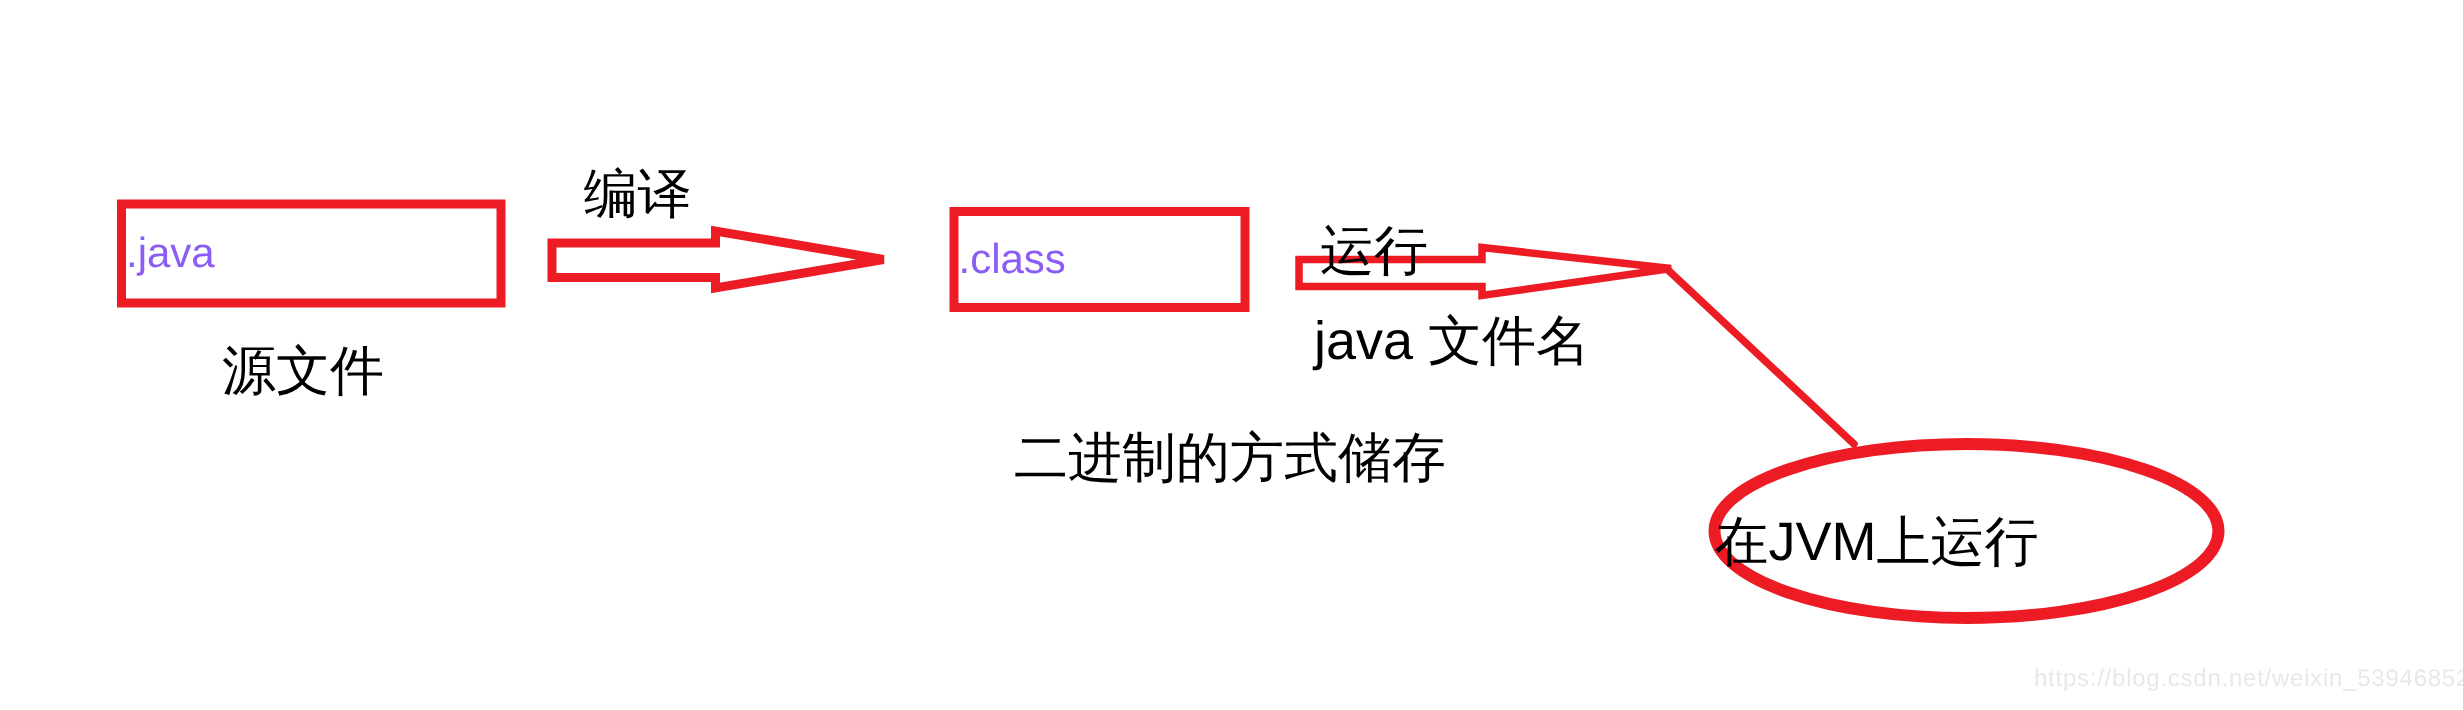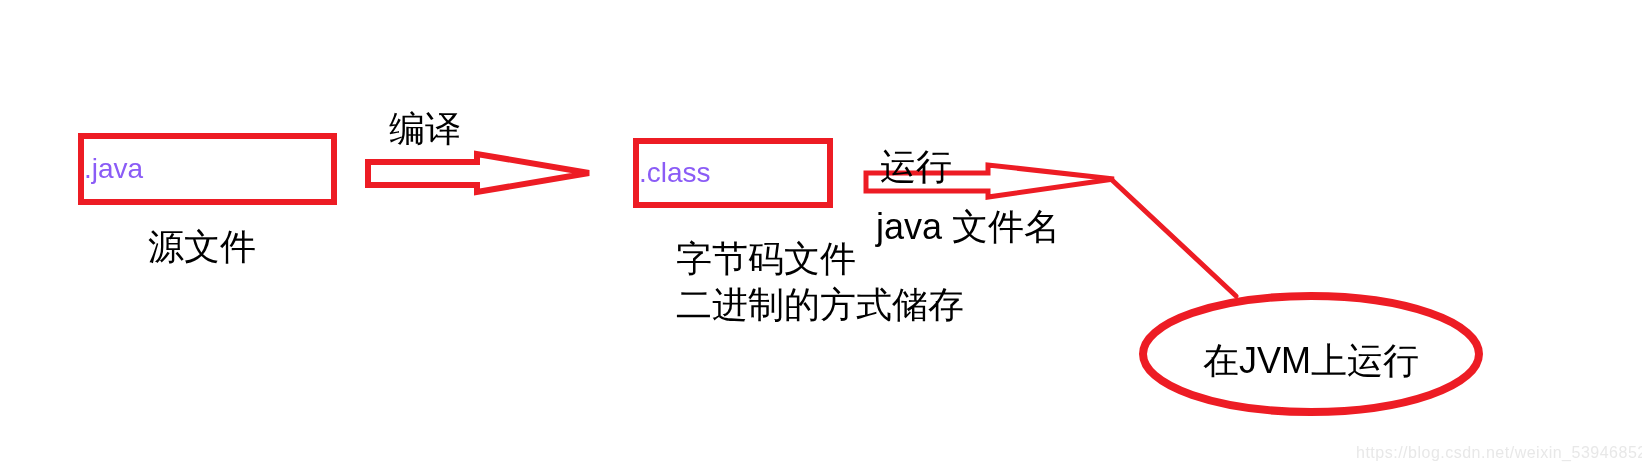--- a/index.html
+++ b/index.html
@@ -57,21 +57,20 @@
   .lbl-compile  { left: 389px;  top: 108px; }
   .lbl-javac    { left: 385px;  top: 229px; white-space: pre; }
   .lbl-byte1    { left: 676px;  top: 238px; }
   .lbl-byte2    { left: 676px;  top: 284px; }
   .lbl-run      { left: 880px;  top: 120px; margin-top: 26px; }
   .lbl-javacmd  { left: 876px;  top: 206px; }
   .lbl-jvm {
     left: 1143px;
     top: 340px;
     width: 336px;
-    text-align: center;
     white-space: nowrap;
   }
   .watermark {
     position: absolute;
     left: 1356px;
     top: 444px;
     font-size: 16px;
     color: #e8e8e8;
     letter-spacing: 0.5px;
     white-space: nowrap;
@@ -99,21 +98,20 @@
 
   <div class="file-box box-class">
     <span>.class</span>
   </div>
 
   <div class="lbl lbl-source">源文件</div>
 
   <div class="lbl lbl-compile">编译</div>
 
 
-  <div class="lbl lbl-byte1">字节码文件</div>
 
   <div class="lbl lbl-byte2">二进制的方式储存</div>
 
   <div class="lbl lbl-run">运行</div>
 
   <div class="lbl lbl-javacmd">java 文件名</div>
 
   <div class="lbl lbl-jvm">在JVM上运行</div>
 
   <div class="watermark">https://blog.csdn.net/weixin_53946852</div>

